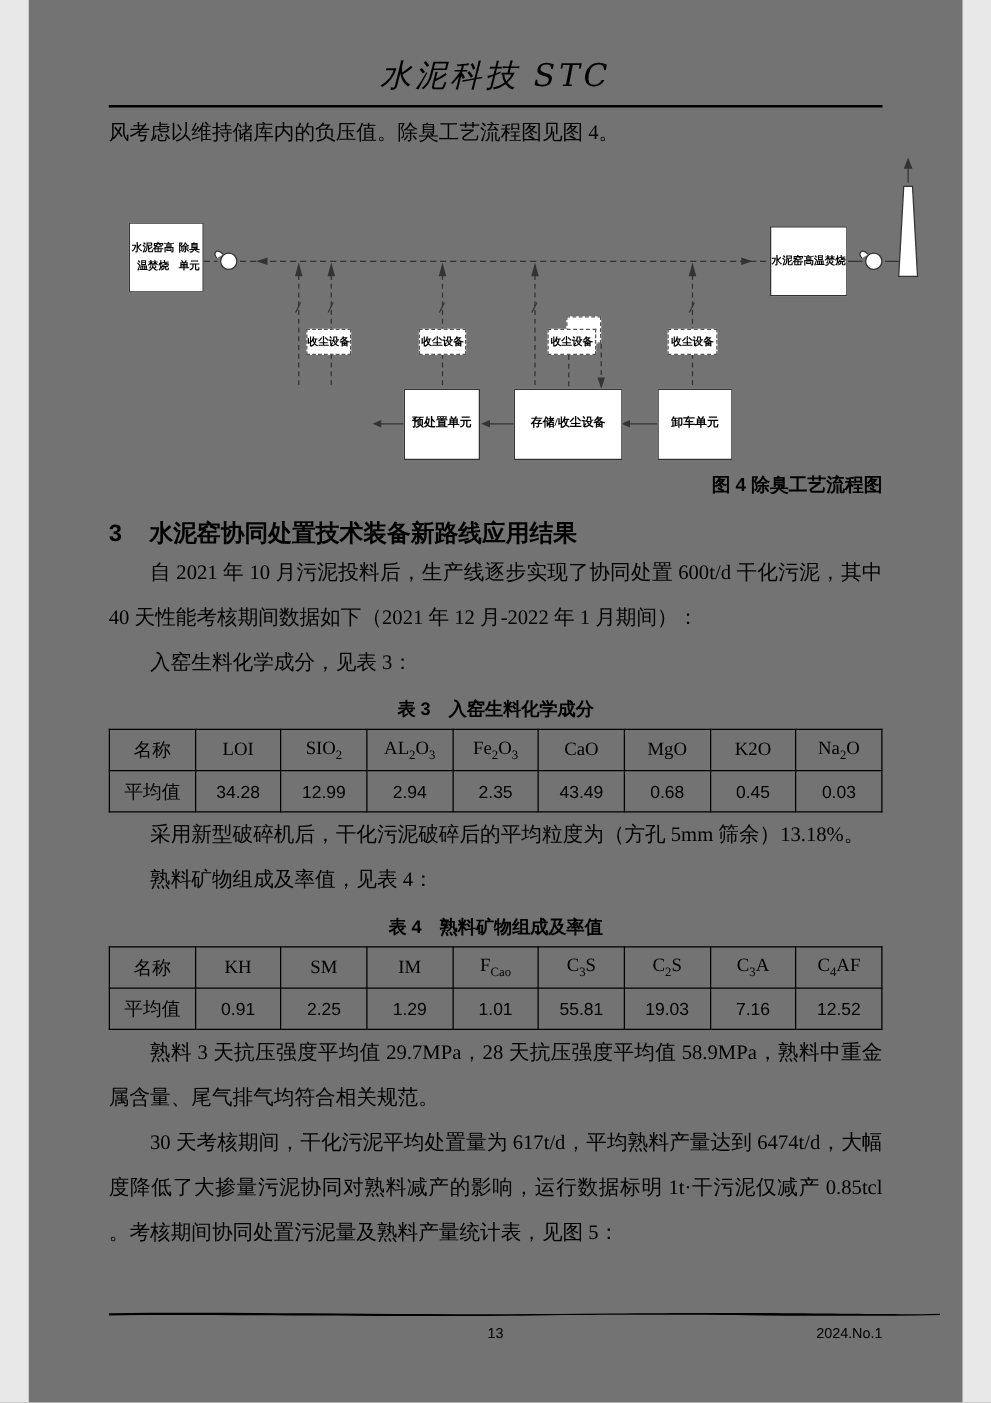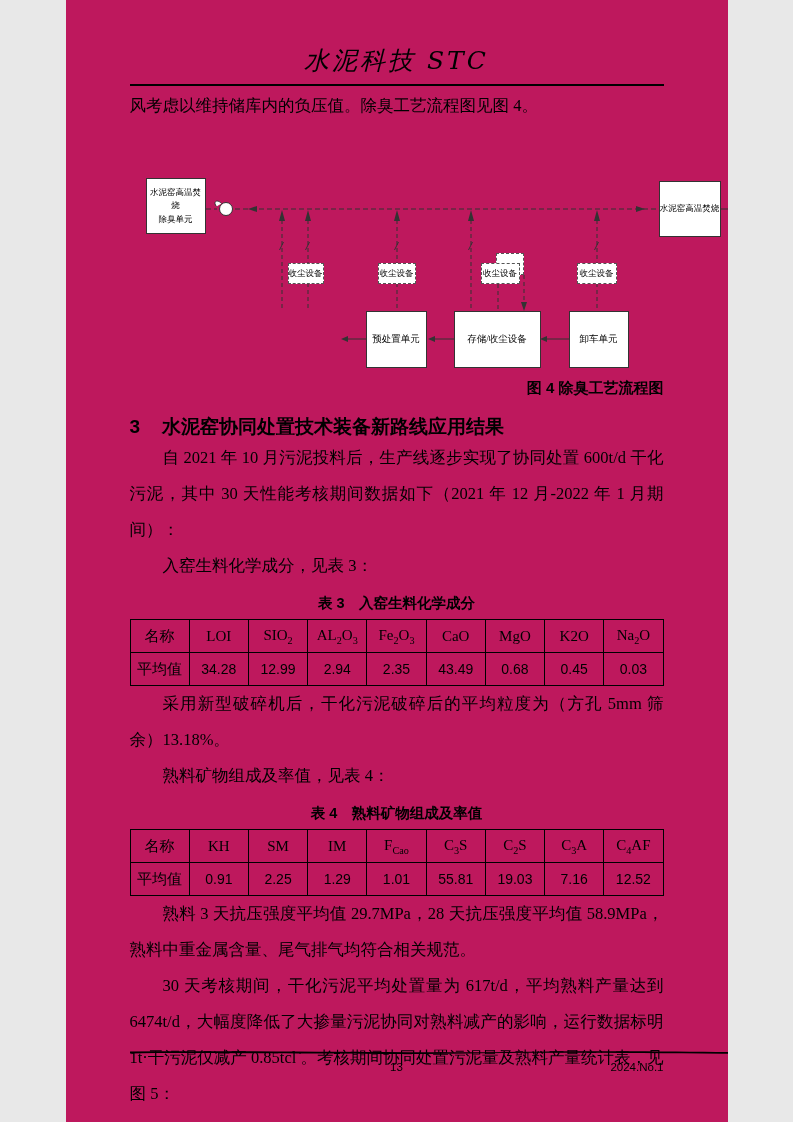--- a/index.html
+++ b/index.html
@@ -1,18 +1,18 @@
 <!DOCTYPE html>
 <html><head>
 <meta charset="utf-8">
 <style>
   html,body { margin:0; padding:0; background:#e8e8e8; }
   .page {
-    position:relative; width:662px; height:1122px; margin:0 auto;
-    background:#be185d; color:#000;
+    position:relative; width:747px; height:1122px; margin:0 auto;
+    background:#737373; color:#000;
     font-family:"Liberation Serif", serif; overflow:hidden;
   }
   .content { padding:44px 64px 0; }
 
   .journal-header {
     text-align:center; font-family:"DejaVu Serif", serif;
     font-size:25px; font-style:italic; letter-spacing:3px; height:38px;
   }
   .header-rule { border-top:2px solid #000; margin-top:2px; }
 
@@ -20,22 +20,22 @@
     font-size:16.5px; line-height:36px; text-align:justify; margin:0;
   }
   p.intro { font-size:16.5px; line-height:30px; margin:5px 0 0; text-align:left; }
   .indent { text-indent:2em; }
 
   
   .figure-area { position:relative; height:252px; margin:2px -64px 0; }
   .diagram-svg { position:absolute; left:0; top:0; }
   .node {
     position:absolute; box-sizing:border-box; background:#fff; color:#000;
-    display:flex; flex-direction:column; align-items:center; justify-content:center;
-    text-align:center; line-height:1.6;
+    display:flex; align-items:center; justify-content:center;
+    text-align:center; line-height:1.6;font-weight:bold;
   }
   .solid-node  { border:1px solid #333; font-size:9.5px; }
   .small-node  { font-size:8.5px; }
   .dashed-node { border:1px dashed #555; font-size:8.5px; line-height:1; }
   .figure-caption {
     text-align:right; font-family:"Liberation Sans", sans-serif;
     font-weight:bold; font-size:15px; margin-top:4px;
   }
 
   .section-heading {
@@ -151,21 +151,21 @@
       <div class="node solid-node small-node" style="left:593px; top:58px; width:62px; height:56px;">水泥窑高温焚烧</div>
     </div>
 
     <div class="figure-caption">图 4 除臭工艺流程图</div>
 
     <h2 class="section-heading">
       <span>3</span>
       <span>水泥窑协同处置技术装备新路线应用结果</span>
     </h2>
 
-    <p class="body-para indent mt6">自 2021 年 10 月污泥投料后，生产线逐步实现了协同处置 600t/d 干化污泥，其中 30 天性能考核期间数据如下（2021 年 12 月-2022 年 1 月期间）：</p>
+    <p class="body-para indent mt6">自 2021 年 10 月污泥投料后，生产线逐步实现了协同处置 600t/d 干化污泥，其中 40 天性能考核期间数据如下（2021 年 12 月-2022 年 1 月期间）：</p>
     <p class="body-para indent">入窑生料化学成分，见表 3：</p>
 
     <div class="table-caption">表 3　入窑生料化学成分</div>
     <table class="data-table">
       <tbody>
           <tr>
         <td class="hdr">名称</td>
         <td class="hdr">LOI</td>
         <td class="hdr">SIO<sub>2</sub></td>
         <td class="hdr">AL<sub>2</sub>O<sub>3</sub></td>

